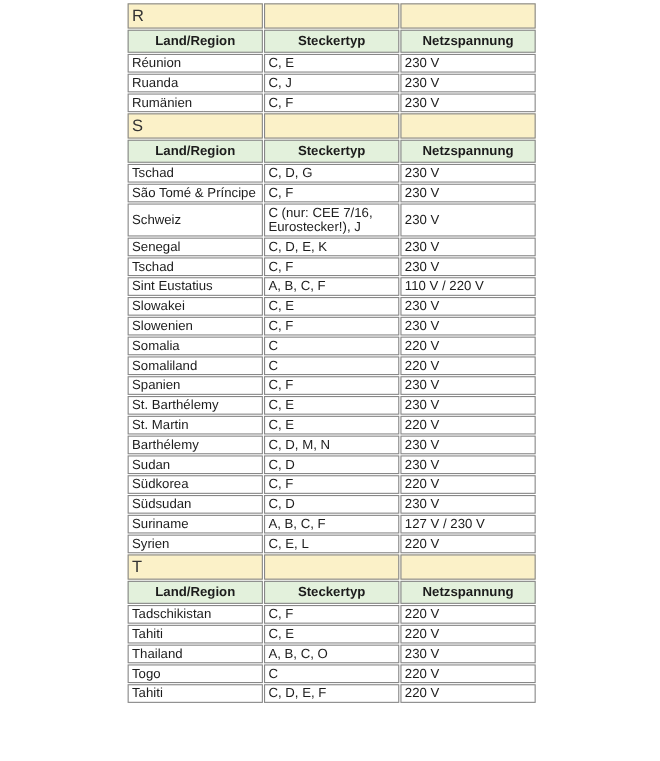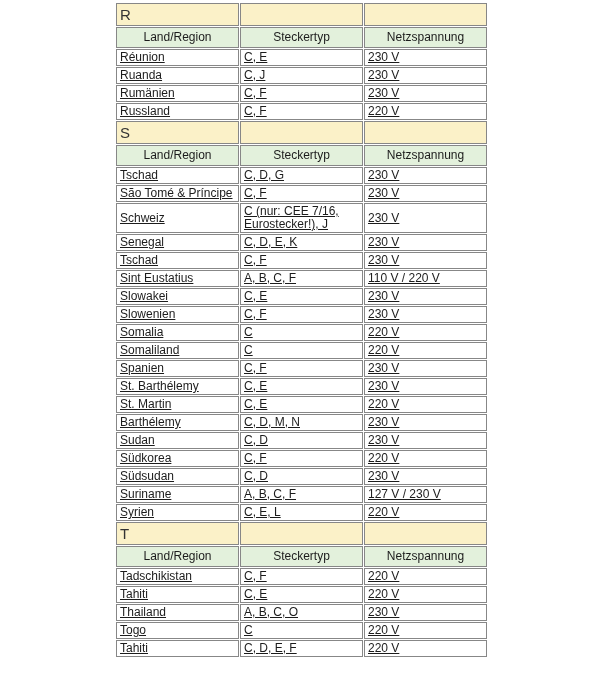--- a/index.html
+++ b/index.html
@@ -41,34 +41,34 @@
     height: 22px;
     padding: 2px 3px;
     font-size: 15px;
     line-height: 17px;
     color: var(--letter-text);
     text-align: left;
   }
   th.col-header {
     background: var(--header-bg);
     padding: 3px 2px;
-    font-weight: normal;
+    font-weight: bold;
     font-size: 12px;
     line-height: 13px;
     text-align: center;
     color: var(--text);
   }
   td.data-cell {
     background: var(--row-bg);
     padding: 1px 3px;
     line-height: 13px;
     text-align: left;
   }
-  td.land-cell, td.voltage-cell { white-space: nowrap; text-decoration: underline; }
-  td.plug-cell { white-space: normal; text-decoration: underline; }
+  td.land-cell, td.voltage-cell { white-space: nowrap; }
+  td.plug-cell { white-space: normal; }
 </style>
 </head>
 <body style="background: rgb(255, 255, 255);">
 
 <div class="table-wrap">
   <table class="plug-table">
     <colgroup>
       <col style="width:123px">
       <col style="width:123px">
       <col style="width:123px">
@@ -93,25 +93,20 @@
           <td class="data-cell land-cell">Ruanda</td>
           <td class="data-cell plug-cell">C, J</td>
           <td class="data-cell voltage-cell">230 V</td>
         </tr>
         <tr>
           <td class="data-cell land-cell">Rumänien</td>
           <td class="data-cell plug-cell">C, F</td>
           <td class="data-cell voltage-cell">230 V</td>
         </tr>
         <tr>
-          <td class="data-cell land-cell">Russland</td>
-          <td class="data-cell plug-cell">C, F</td>
-          <td class="data-cell voltage-cell">220 V</td>
-        </tr>
-        <tr>
           <td class="section-cell">S</td>
           <td class="section-cell"></td>
           <td class="section-cell"></td>
         </tr>
         <tr>
           <th class="col-header">Land/Region</th>
           <th class="col-header">Steckertyp</th>
           <th class="col-header">Netzspannung</th>
         </tr>
         <tr>

